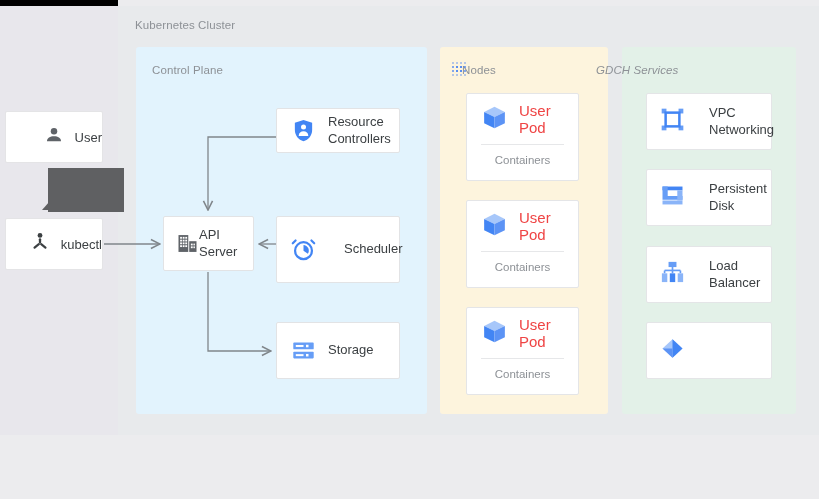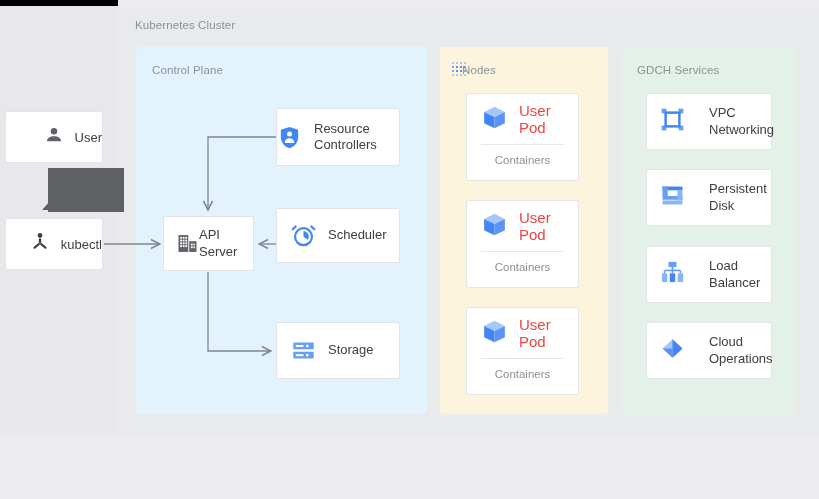--- a/index.html
+++ b/index.html
@@ -61,21 +61,21 @@
     color: #8d9196;
     letter-spacing: .1px;
     white-space: nowrap;
   }
   .group-control  { left: 136px; top: 47px;  width: 291px; height: 367px; background: #e2f3fd; }
   .group-nodes    { left: 440px; top: 47px;  width: 168px; height: 367px; background: #fdf4dd; }
   .group-services { left: 622px; top: 47px;  width: 174px; height: 367px; background: #e3f1e8; }
 
   .lbl-control  { left: 152px; top: 64px; }
   .lbl-nodes    { left: 462px; top: 64px; }
-  .lbl-services { left: 637px; top: 64px; }
+  .lbl-services { left: 596px; top: 64px; font-style: italic; }
 
   
   .nodes-grid-icon {
     position: absolute;
     left: 451px; top: 61px;
     width: 18px; height: 18px;
   }
 
   
   .card {
@@ -130,23 +130,23 @@
   .tooltip-block .tail {
     position: absolute;
     left: -6px; bottom: 2px;
     width: 0; height: 0;
     border-style: solid;
     border-width: 0 0 9px 8px;
     border-color: transparent transparent #5f6062 transparent;
   }
 
   
-  .c-resource  { left: 276px; top: 108px; width: 124px; height: 58px; padding-left: 0; gap: 12px; }
+  .c-resource  { left: 276px; top: 108px; width: 124px; height: 45px; padding-left: 14px; gap: 12px; }
   .c-api       { left: 163px; top: 216px; width: 91px;  height: 55px; padding-left: 12px; gap: 0; }
-  .c-scheduler { left: 276px; top: 208px; width: 124px; height: 55px; padding-left: 14px; gap: 12px; }
+  .c-scheduler { left: 276px; top: 216px; width: 124px; height: 67px; padding-left: 14px; gap: 28px; }
   .c-storage   { left: 276px; top: 322px; width: 124px; height: 57px; padding-left: 14px; gap: 12px; }
 
   
   .pod {
     position: absolute;
     left: 466px;
     width: 113px;
     background: #ffffff;
     border: 1px solid #e4e5e7;
     border-radius: 2px;
@@ -444,17 +444,15 @@
   </div>
 
   <div class="svc svc-4">
     <span class="ico">
       <svg width="25" height="25" viewBox="0 0 24 24">
         <path d="M12,3.2 L21.6,12.0 L12,20.8 L2.4,12.0 Z" fill="#a7c7fa"></path>
         <path d="M12,3.2 L21.6,12.0 L12,20.8 Z" fill="#4285f4"></path>
         <path d="M2.4,12.0 L12,20.8 L12,12.0 Z" fill="#5c93f5"></path>
       </svg>
     </span>
-    <span class="cap">Cloud
-Operations</span>
   </div>
 
 </div>
 
 </body></html>

